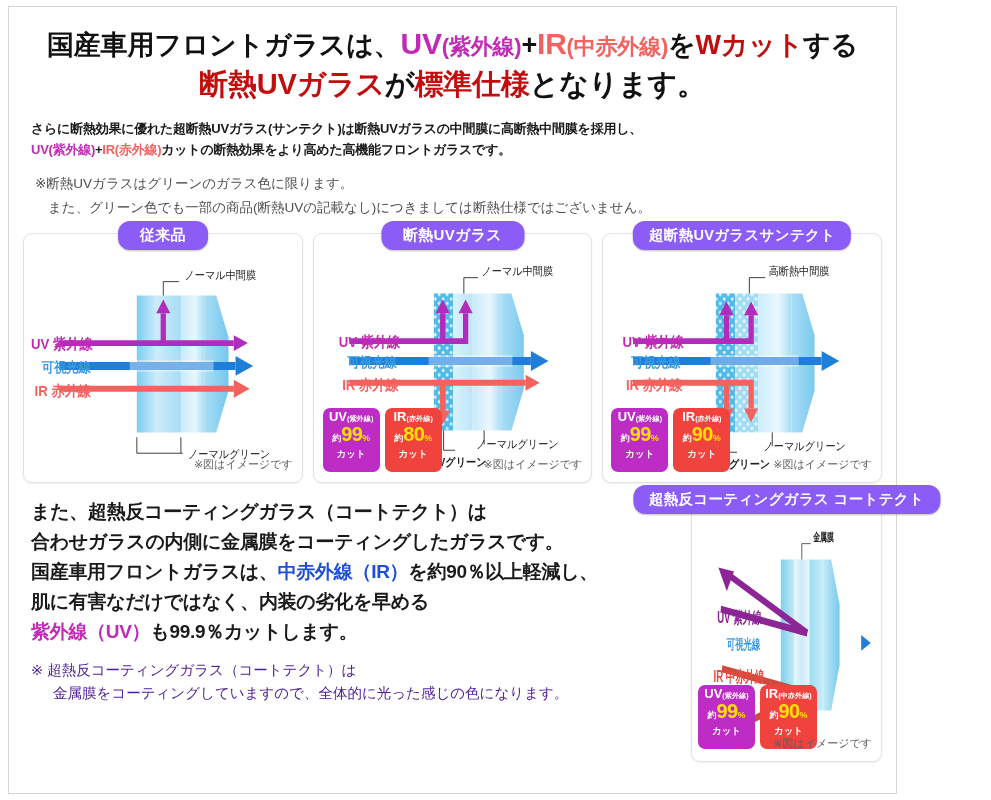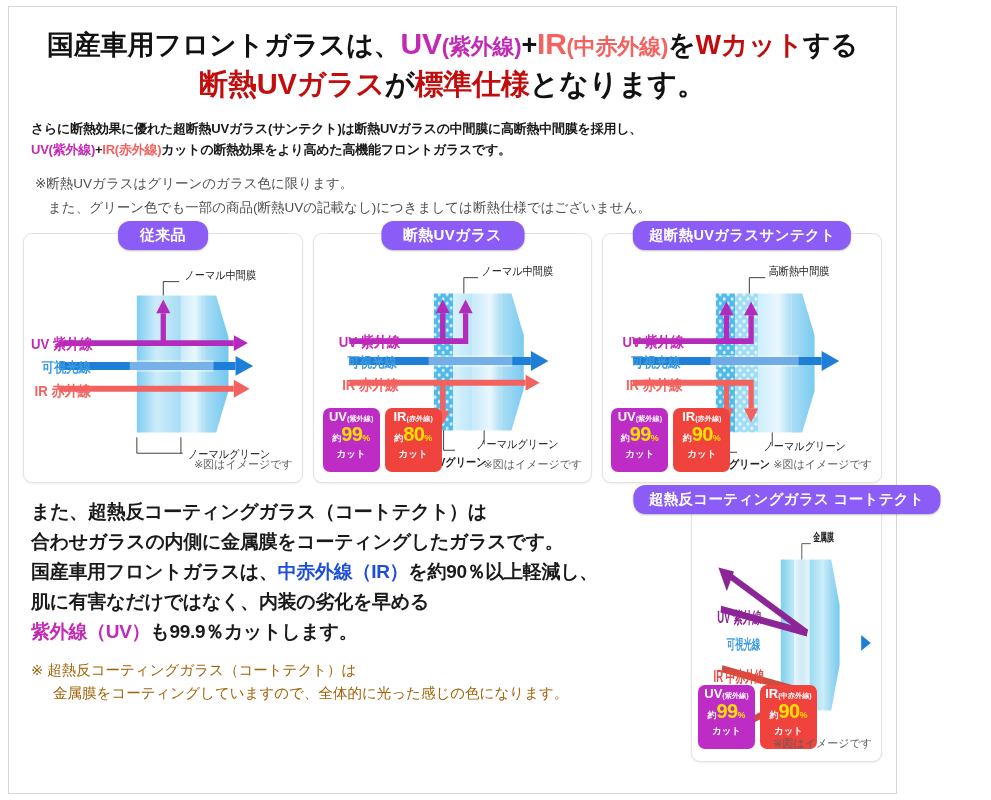--- a/index.html
+++ b/index.html
@@ -106,21 +106,21 @@
     display:flex; margin:14px 14px 0 14px; gap:28px;
   }
   .btext{ flex:0 0 640px; padding-left:8px; }
   .btext .line{
     font-size:19px; font-weight:bold; line-height:1.58; letter-spacing:-0.3px;
     white-space:nowrap;
   }
   .btext .ir3{ color:#1d4ed8; }
   .btext .uv3{ color:#c229b5; }
   .note-bot{
-    margin-top:12px; font-size:14.5px; color:#a16207; line-height:1.6;
+    margin-top:12px; font-size:14.5px; color:#4c1d95; line-height:1.6;
   }
   .note-bot .ind{ display:block; padding-left:22px; }
 
   .panel4{
     position:relative; flex:1 1 auto; height:265px;
     background:#fff; border:1px solid #e3e3e3; border-radius:9px;
     box-shadow:0 1px 2px rgba(0,0,0,.07);
   }
 </style>
 </head>

